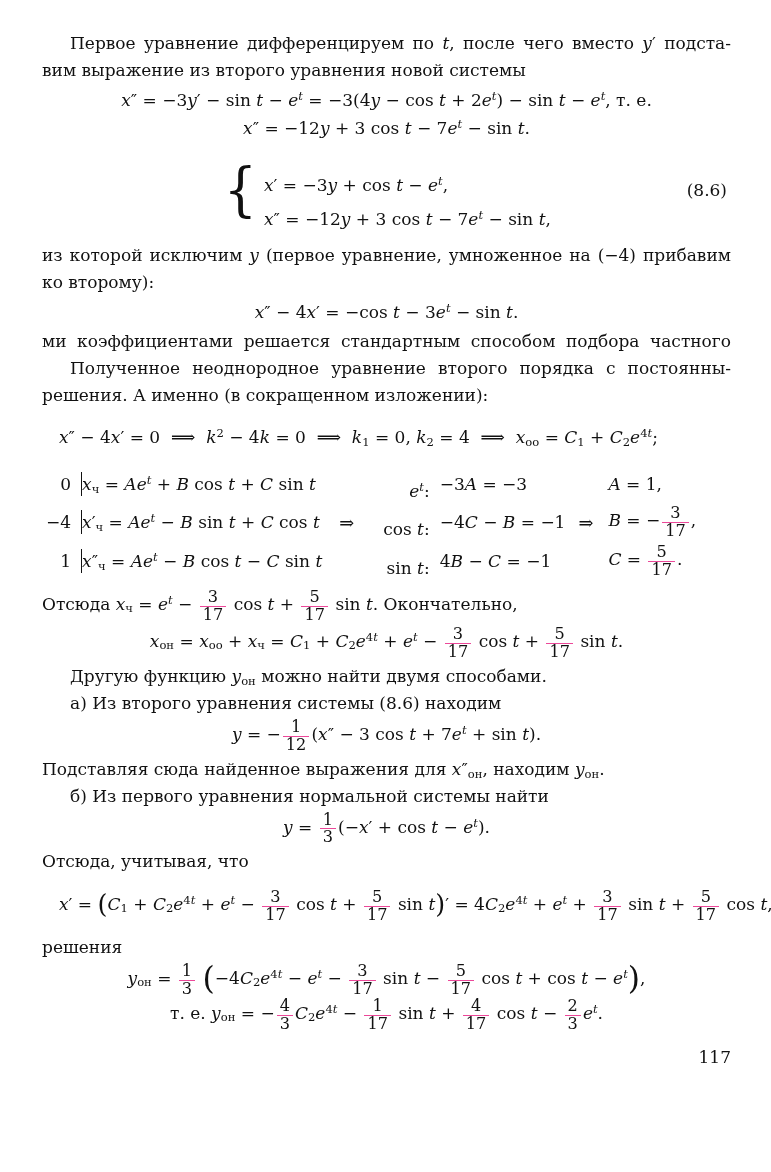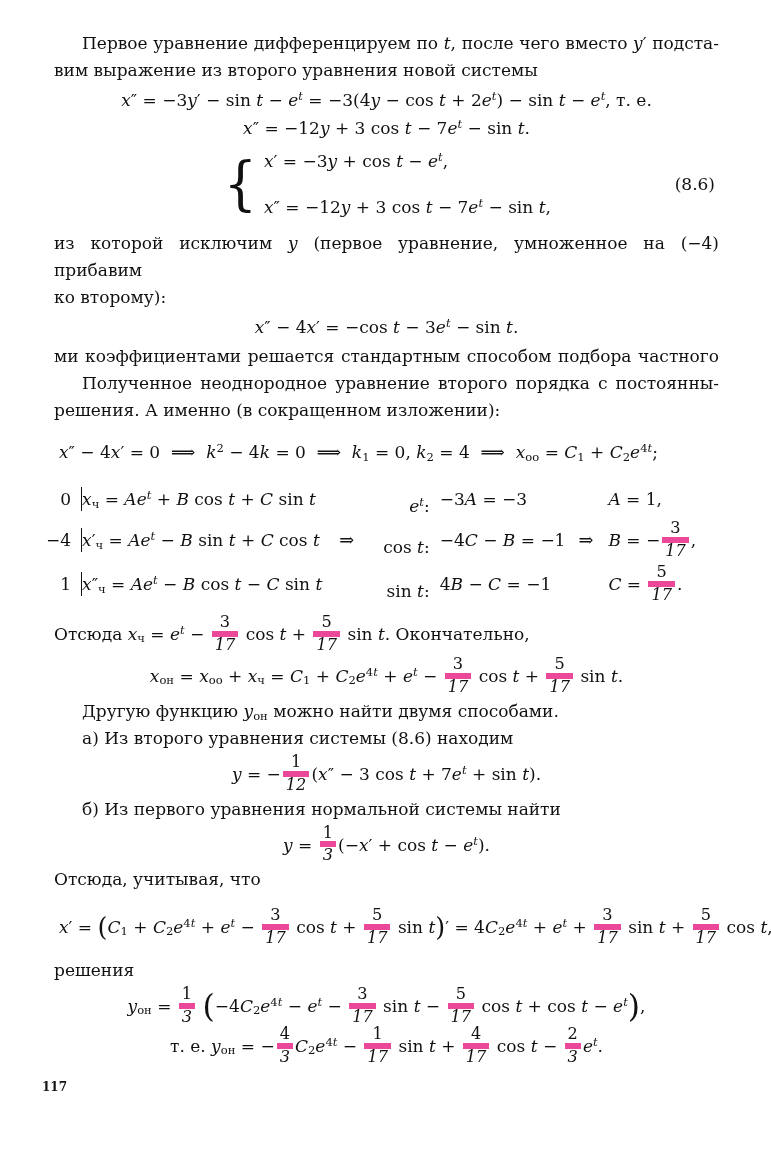--- a/index.html
+++ b/index.html
@@ -1,51 +1,51 @@
 <!DOCTYPE html>
 <html><head>
 <meta charset="utf-8">
 <style>
   html,body{margin:0;padding:0;background:#fff;}
   body{width:771px;height:1172px;overflow:hidden;color:#111;
        font-family:"DejaVu Serif","DejaVu Sans",serif;font-size:17px;}
   .page{padding:28px 40px 0 42px;width:689px;position:relative;}
-  .para{margin:2px 12px;}
+  .para{margin:2px 0;}
   .tline{line-height:27px;white-space:nowrap;}
   .tline.just{white-space:normal;text-align:justify;text-align-last:justify;}
   .tline.ind{padding-left:28px;}
   .eq{white-space:nowrap;line-height:28px;margin:0 0;}
   .eq.ctr{text-align:center;}
   .eq.lft{text-align:left;margin:14px 17px 10px;}
   i{font-style:italic;}
   .rm{font-style:normal;}
   sup{font-size:0.68em;vertical-align:0.55em;line-height:0;}
   sub{font-size:0.68em;vertical-align:-0.22em;line-height:0;}
   .frac{display:inline-block;vertical-align:-0.62em;text-align:center;
         line-height:1.05;font-size:0.95em;margin:0 2px;}
   .fn{display:block;padding:0 3px;}
-  .fd{display:block;border-top:6px solid #ec4899;padding:0 3px;font-style:italic;}
+  .fd{display:block;border-top:1px solid #ec4899;padding:0 3px;}
   .bp{font-size:1.5em;vertical-align:-0.12em;line-height:0;}
   .BP{font-size:1.85em;vertical-align:-0.15em;line-height:0;}
   .sysrow{position:relative;margin:4px 0 8px;}
   .sys{display:flex;align-items:center;justify-content:center;gap:5px;}
   .brace{font-size:58px;line-height:1;transform:scaleX(0.9);}
-  .syslines{display:flex;flex-direction:column;gap:16px;text-align:left;}
+  .syslines{display:flex;flex-direction:column;gap:4px;text-align:left;margin-top:24px;}
   .sysline{line-height:30px;white-space:nowrap;}
-  .systag{position:absolute;right:16px;top:50%;transform:translateY(-50%);}
+  .systag{position:absolute;right:4px;top:50%;transform:translateY(-50%);}
   .arr{display:grid;grid-template-columns:repeat(7,auto);justify-content:start;
        align-items:center;row-gap:0;margin:14px 0 8px 4px;}
   .c{padding:2px 0;white-space:nowrap;}
   .c-mult{justify-self:end;padding-right:10px;}
   .c-eq{border-left:1.5px solid #111;padding-right:4px;}
   .c-arr1,.c-arr2{padding:0 13px;font-size:1.05em;}
   .c-label{justify-self:end;padding-left:16px;margin-top:14px;}
   .c-cond{padding-left:10px;}
   .c-res{padding-left:2px;}
-  .pagenum{text-align:left;margin-top:14px;font-size:12px;font-weight:bold;}
+  .pagenum{text-align:right;margin-top:14px;font-size:17px;}
 </style>
 </head>
 <body>
 
 <main class="page">
   <div id="content">
       <div class="para">
         <div class="tline ind just">Первое уравнение дифференцируем по <i>t</i>, после чего вместо <i>y</i>′ подста-</div>
         <div class="tline">вим выражение из второго уравнения новой системы</div>
       </div>
@@ -98,20 +98,21 @@
       <div class="para">
         <div class="tline">Отсюда <i>x</i><sub>ч</sub> = <i>e</i><sup><i>t</i></sup> − <span class="frac"><span class="fn">3</span><span class="fd">17</span></span> <span class="rm">cos</span> <i>t</i> + <span class="frac"><span class="fn">5</span><span class="fd">17</span></span> <span class="rm">sin</span> <i>t</i>. Окончательно,</div>
       </div>
       <div class="eq ctr"><i>x</i><sub>он</sub> = <i>x</i><sub>оо</sub> + <i>x</i><sub>ч</sub> = <i>C</i><sub>1</sub> + <i>C</i><sub>2</sub><i>e</i><sup>4<i>t</i></sup> + <i>e</i><sup><i>t</i></sup> − <span class="frac"><span class="fn">3</span><span class="fd">17</span></span> <span class="rm">cos</span> <i>t</i> + <span class="frac"><span class="fn">5</span><span class="fd">17</span></span> <span class="rm">sin</span> <i>t</i>.</div>
       <div class="para">
         <div class="tline ind">Другую функцию <i>y</i><sub>он</sub> можно найти двумя способами.</div>
         <div class="tline ind">а) Из второго уравнения системы (8.6) находим</div>
       </div>
       <div class="eq ctr"><i>y</i> = −<span class="frac"><span class="fn">1</span><span class="fd">12</span></span>(<i>x</i>″ − 3 <span class="rm">cos</span> <i>t</i> + 7<i>e</i><sup><i>t</i></sup> + <span class="rm">sin</span> <i>t</i>).</div>
       <div class="para">
+        <div class="tline">Подставляя сюда найденное выражения для <i>x</i>″<sub>он</sub>, находим <i>y</i><sub>он</sub>.</div>
         <div class="tline ind">б) Из первого уравнения нормальной системы найти</div>
       </div>
       <div class="eq ctr"><i>y</i> = <span class="frac"><span class="fn">1</span><span class="fd">3</span></span>(−<i>x</i>′ + <span class="rm">cos</span> <i>t</i> − <i>e</i><sup><i>t</i></sup>).</div>
       <div class="para">
         <div class="tline">Отсюда, учитывая, что</div>
       </div>
       <div class="eq lft"><i>x</i>′ = <span class="bp">(</span><i>C</i><sub>1</sub> + <i>C</i><sub>2</sub><i>e</i><sup>4<i>t</i></sup> + <i>e</i><sup><i>t</i></sup> − <span class="frac"><span class="fn">3</span><span class="fd">17</span></span> <span class="rm">cos</span> <i>t</i> + <span class="frac"><span class="fn">5</span><span class="fd">17</span></span> <span class="rm">sin</span> <i>t</i><span class="bp">)</span>′ = 4<i>C</i><sub>2</sub><i>e</i><sup>4<i>t</i></sup> + <i>e</i><sup><i>t</i></sup> + <span class="frac"><span class="fn">3</span><span class="fd">17</span></span> <span class="rm">sin</span> <i>t</i> + <span class="frac"><span class="fn">5</span><span class="fd">17</span></span> <span class="rm">cos</span> <i>t</i>,</div>
       <div class="para">
         <div class="tline">решения</div>
       </div>

